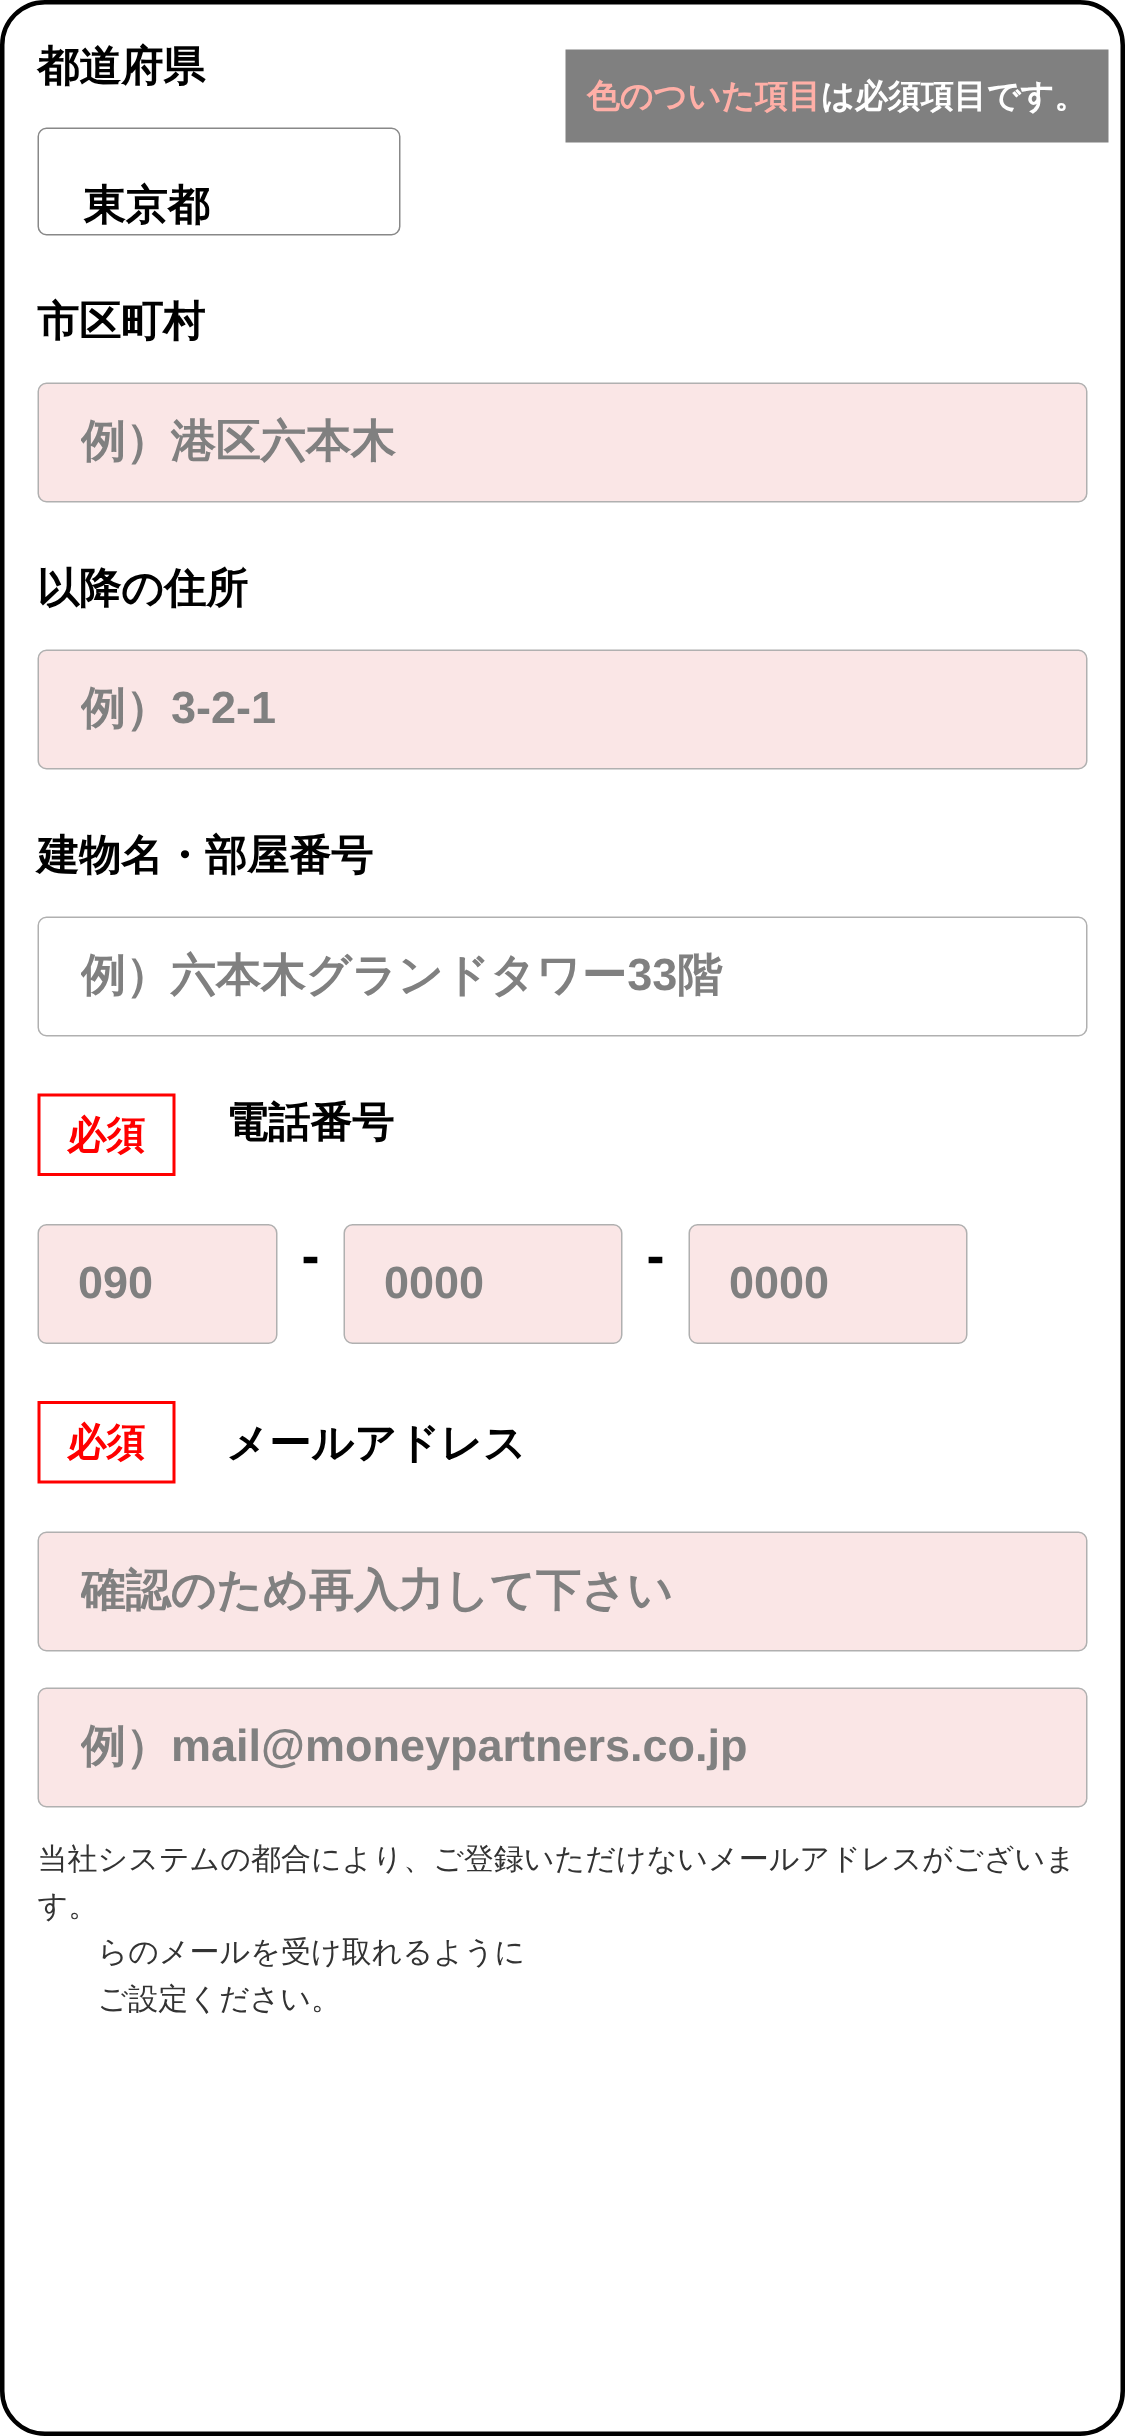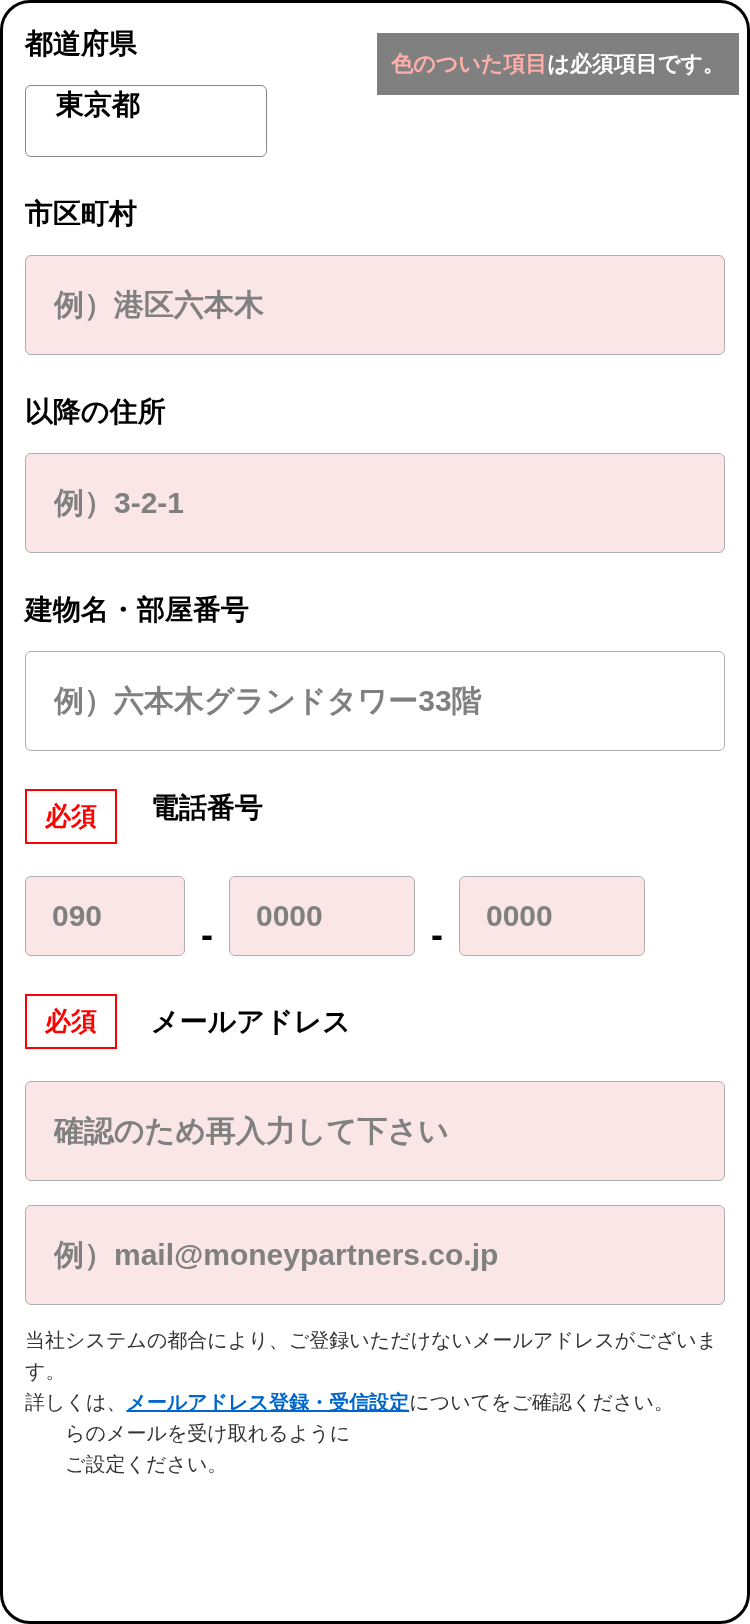--- a/index.html
+++ b/index.html
@@ -53,38 +53,38 @@
   .select-pref {
     width: 242px;
     height: 72px;
     border: 1px solid #888;
     border-radius: 6px;
     background: #fff;
     font-size: 28px;
     font-weight: bold;
     padding: 0 30px;
     display: flex;
-    align-items: flex-start;
+    align-items: flex-end;
   }
   .input-full {
     width: 100%;
-    height: 100px;
+    height: 80px;
     border: 1px solid #b0b0b0;
     border-radius: 6px;
     font-size: 30px;
     font-weight: bold;
     padding: 0 28px;
     color: #333;
   }
   .input-full.required-bg { background: #fae6e6; }
   .input-full.plain-bg { background: #fff; }
   .input-full::placeholder { color: #808080; font-weight: bold; }
   .phone-row {
     display: flex;
-    align-items: flex-end;
+    align-items: flex-start;
     gap: 16px;
   }
   .phone-input {
     width: 186px;
     height: 80px;
     border: 1px solid #b0b0b0;
     border-radius: 6px;
     background: #fae6e6;
     font-size: 30px;
     font-weight: bold;
@@ -159,20 +159,17 @@
       <span class="label" style="margin-bottom:0">メールアドレス</span>
     </div>
     <div class="email-stack">
       <input class="input-full required-bg" placeholder="確認のため再入力して下さい" style="">
       <input class="input-full required-bg" placeholder="例）mail@moneypartners.co.jp" style="">
     </div>
   </div>
 
   <div class="note">
     <div>当社システムの都合により、ご登録いただけないメールアドレスがございます。</div>
-    <div>
-      <span>詳しくは、</span><a href="#" class="link">メールアドレス登録・受信設定</a><span>についてをご確認ください。</span>
-    </div>
     <span class="indent">らのメールを受け取れるように</span>
     <span class="indent">ご設定ください。</span>
   </div>
 
 </div>
 
 </body></html>

